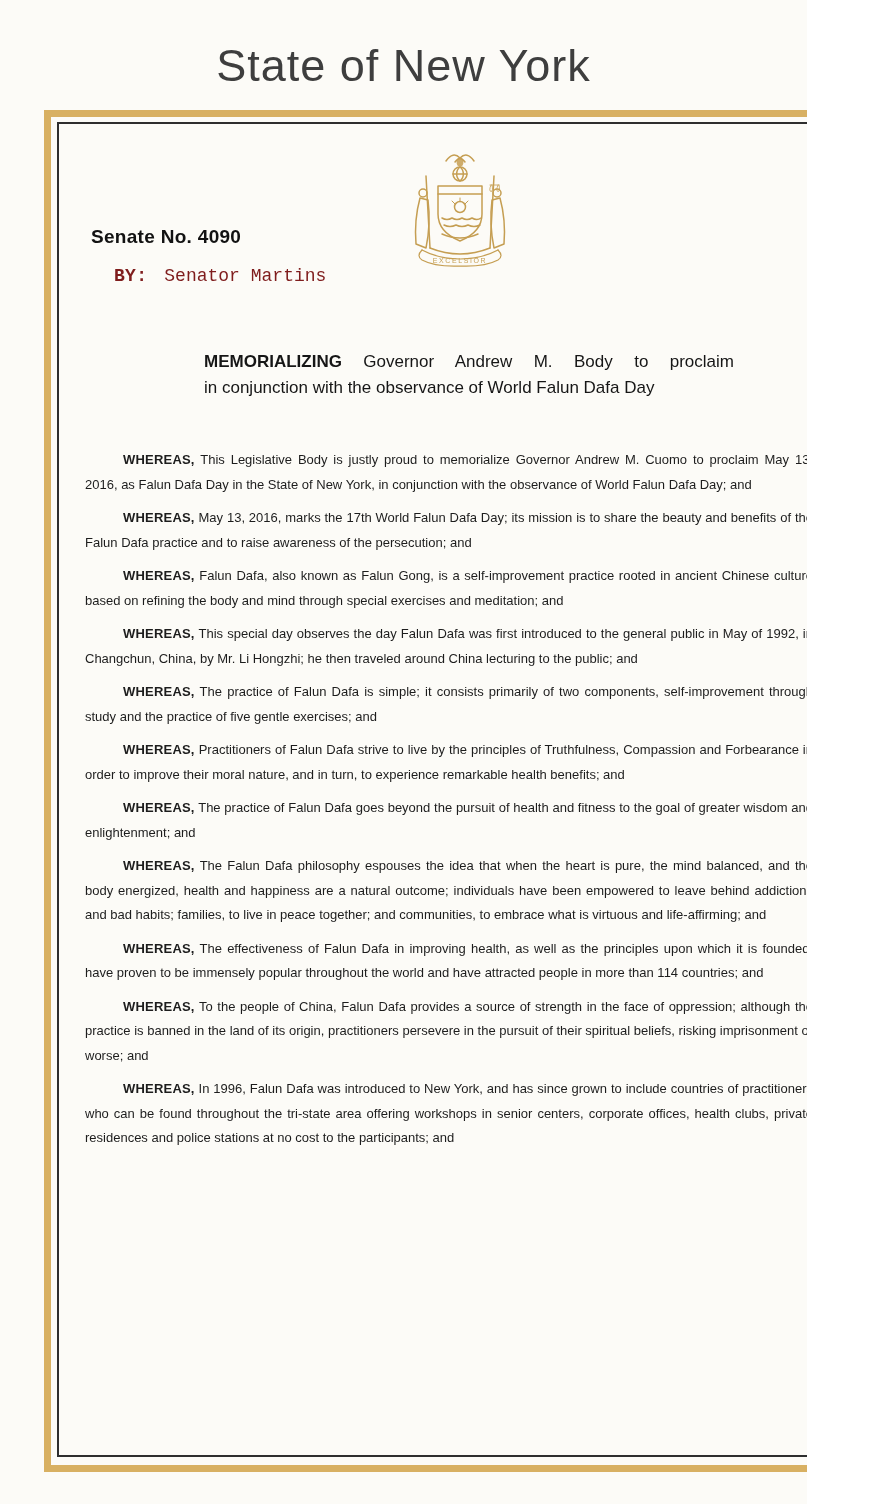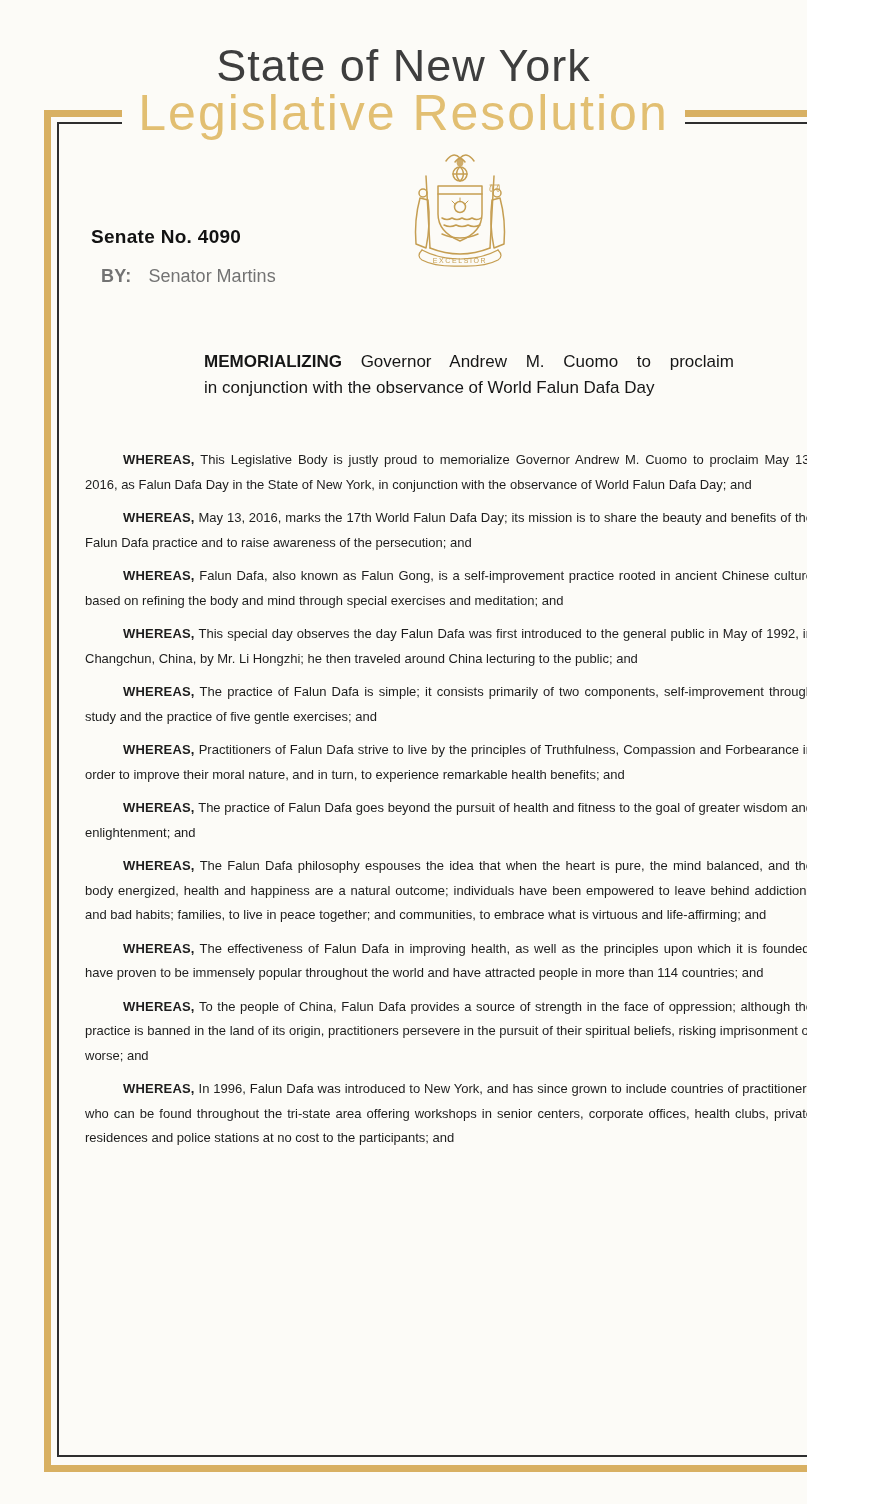--- a/index.html
+++ b/index.html
@@ -58,22 +58,22 @@
     font-size:7px;letter-spacing:1.6px;
     fill:var(--seal-gold);
   }
   
   .senate-no{
     position:absolute;left:91px;top:226px;
     font-size:19px;font-weight:bold;color:#121212;
     letter-spacing:0.3px;z-index:6;
   }
   .by-line{
-    position:absolute;left:101px;top:266px;
-    font-size:18px;color:#737373;z-index:6;
+    position:absolute;left:114px;top:266px;
+    font-size:18px;color:#7f1d1d;z-index:6;font-family:Liberation Mono, monospace;
   }
   .by-line b{letter-spacing:0.3px;}
   .by-line .by-value{margin-left:17px;font-weight:400;}
   
   .memo{
     position:absolute;left:204px;top:349px;width:530px;
     font-size:17px;line-height:25.5px;color:#161616;
     z-index:6;
   }
   .memo .jline{text-align:justify;text-align-last:justify;}
@@ -93,21 +93,20 @@
 </style>
 </head>
 <body>
 
 <div class="page">
 
   <div class="frame-gold"></div>
   <div class="frame-black"></div>
 
   <h1 class="title-state">State of New York</h1>
-  <h2 class="title-resolution"><span class="mask">Legislative Resolution</span></h2>
 
   <div class="seal">
     <svg viewBox="0 0 130 124" width="130" height="124">
       <g fill="none" stroke="var(--seal-gold)" stroke-width="1.5" stroke-linecap="round" stroke-linejoin="round">
 
         <path d="M51,13 Q58,3 65,10 Q72,3 79,13"></path>
         <path d="M60,14 Q65,7 70,14"></path>
         <ellipse cx="65" cy="14" rx="3.4" ry="4.6" fill="var(--seal-gold)" stroke="none" opacity="0.85"></ellipse>
 
         <circle cx="65" cy="26" r="7"></circle>
@@ -134,21 +133,21 @@
         <path d="M27,102 q17,9 38,9 q21,0 38,-9" stroke-width="1.2"></path>
       </g>
       <text x="65" y="115" text-anchor="middle">EXCELSIOR</text>
     </svg>
   </div>
 
   <div class="senate-no">Senate No. 4090</div>
   <div class="by-line"><b>BY:</b><span class="by-value">Senator Martins</span></div>
 
   <div class="memo">
-    <div class="jline"><b>MEMORIALIZING</b> <span>Governor Andrew M. Cuomo to proclaim</span></div>
+    <div class="jline"><b>MEMORIALIZING</b> <span>Governor Andrew M. Body to proclaim</span></div>
     <div class="jline last">in conjunction with the observance of World Falun Dafa Day</div>
   </div>
 
   <div class="clauses">
 
       <p class="clause"><b>WHEREAS,</b> <span>This Legislative Body is justly proud to memorialize Governor Andrew M. Cuomo to proclaim May 13, 2016, as Falun Dafa Day in the State of New York, in conjunction with the observance of World Falun Dafa Day; and</span></p>
 
       <p class="clause"><b>WHEREAS,</b> <span>May 13, 2016, marks the 17th World Falun Dafa Day; its mission is to share the beauty and benefits of the Falun Dafa practice and to raise awareness of the persecution; and</span></p>
 
       <p class="clause"><b>WHEREAS,</b> <span>Falun Dafa, also known as Falun Gong, is a self-improvement practice rooted in ancient Chinese culture based on refining the body and mind through special exercises and meditation; and</span></p>

